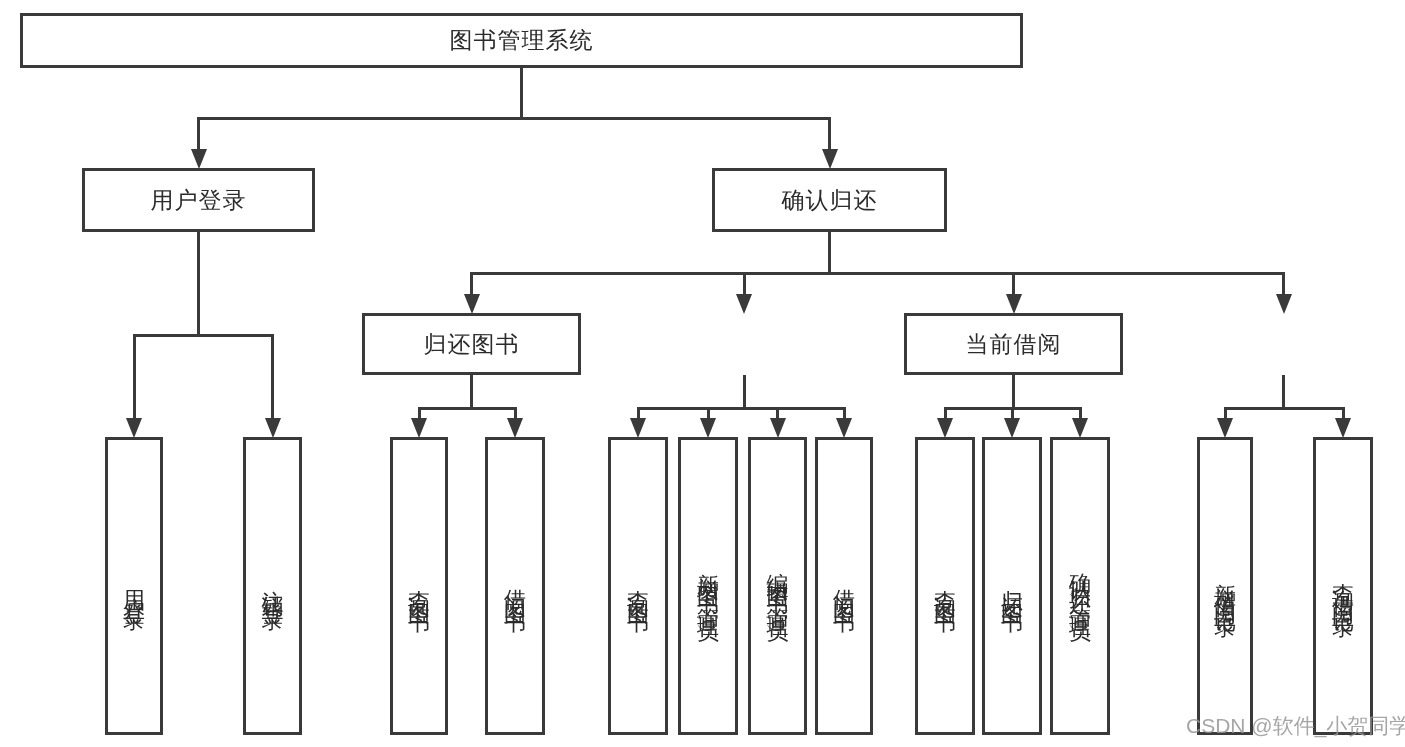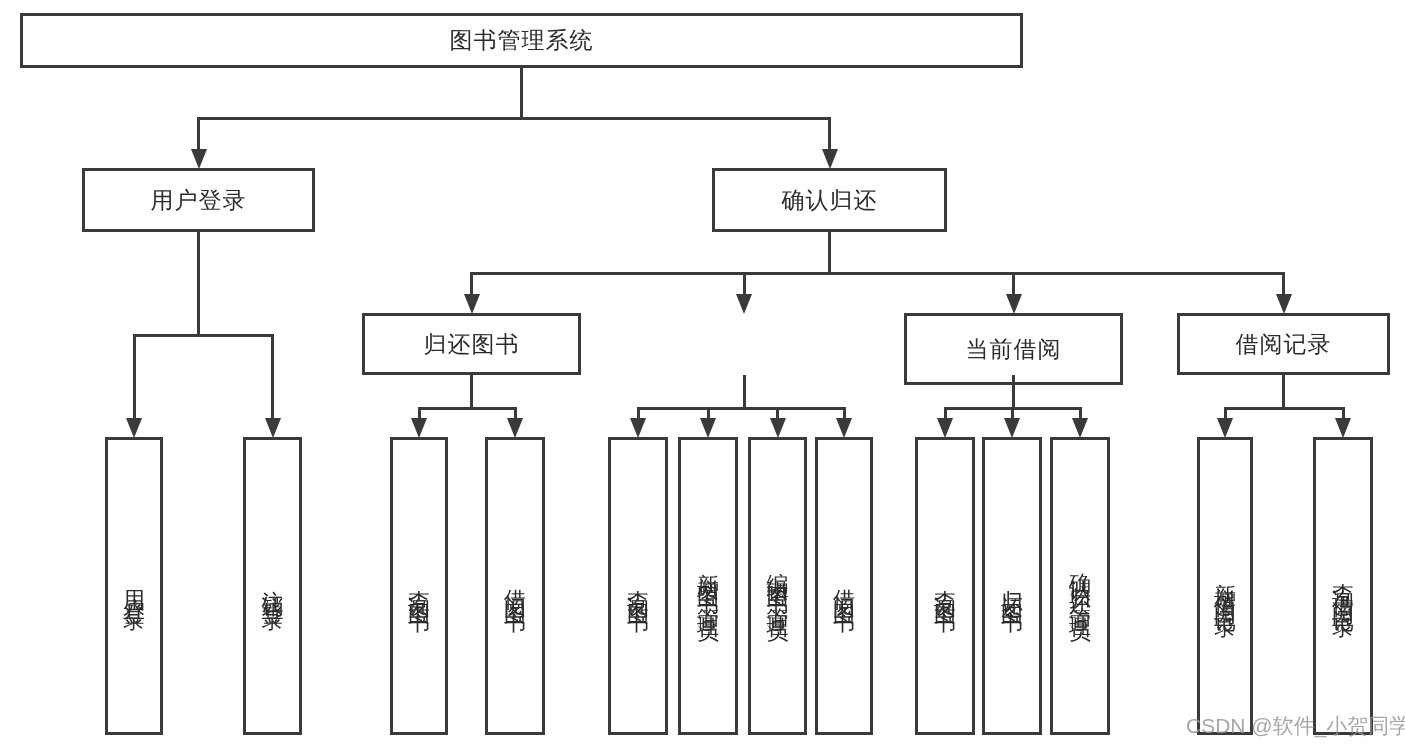--- a/index.html
+++ b/index.html
@@ -67,25 +67,22 @@
     </div>
     <div class="node" style="left: 82px; top: 168px; width: 233px; height: 64px; border-color: rgb(58, 58, 58); color: rgb(43, 43, 43);">
       <span class="lbl-h">用户登录</span>
     </div>
     <div class="node" style="left: 712px; top: 168px; width: 235px; height: 64px; border-color: rgb(58, 58, 58); color: rgb(43, 43, 43);">
       <span class="lbl-h">确认归还</span>
     </div>
     <div class="node" style="left: 362px; top: 313px; width: 219px; height: 62px; border-color: rgb(58, 58, 58); color: rgb(43, 43, 43);">
       <span class="lbl-h">归还图书</span>
     </div>
-    <div class="node" style="left: 904px; top: 313px; width: 219px; height: 72px; border-color: rgb(58, 58, 58); color: rgb(43, 43, 43);">
+    <div class="node" style="left: 904px; top: 313px; width: 219px; height: 62px; border-color: rgb(58, 58, 58); color: rgb(43, 43, 43);">
       <span class="lbl-h">当前借阅</span>
-    </div>
-    <div class="node" style="left: 1177px; top: 313px; width: 213px; height: 62px; border-color: rgb(58, 58, 58); color: rgb(43, 43, 43);">
-      <span class="lbl-h">借阅记录</span>
     </div>
     <div class="node" style="left: 105px; top: 437px; width: 58px; height: 298px; border-color: rgb(58, 58, 58); color: rgb(43, 43, 43);">
       <span class="lbl-v">用户登录</span>
     </div>
     <div class="node" style="left: 243px; top: 437px; width: 59px; height: 298px; border-color: rgb(58, 58, 58); color: rgb(43, 43, 43);">
       <span class="lbl-v">注销登录</span>
     </div>
     <div class="node" style="left: 390px; top: 437px; width: 58px; height: 298px; border-color: rgb(58, 58, 58); color: rgb(43, 43, 43);">
       <span class="lbl-v">查询图书</span>
     </div>

